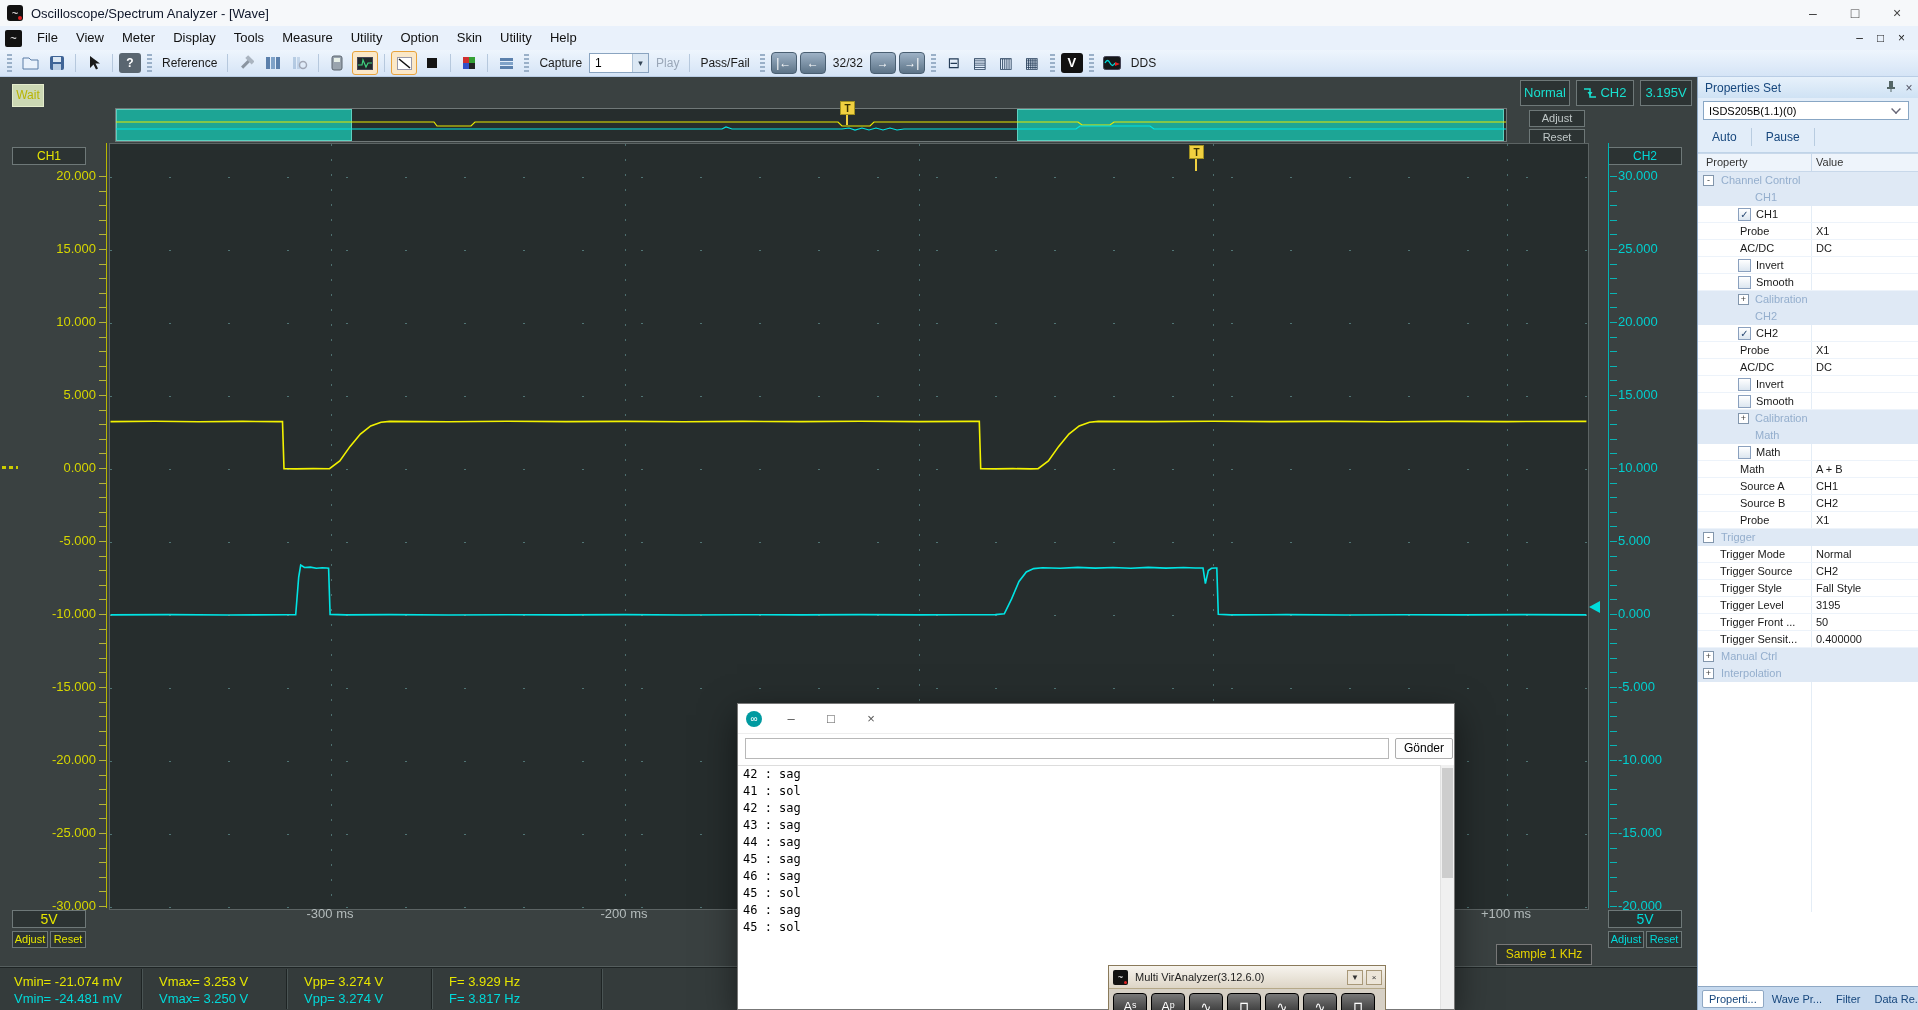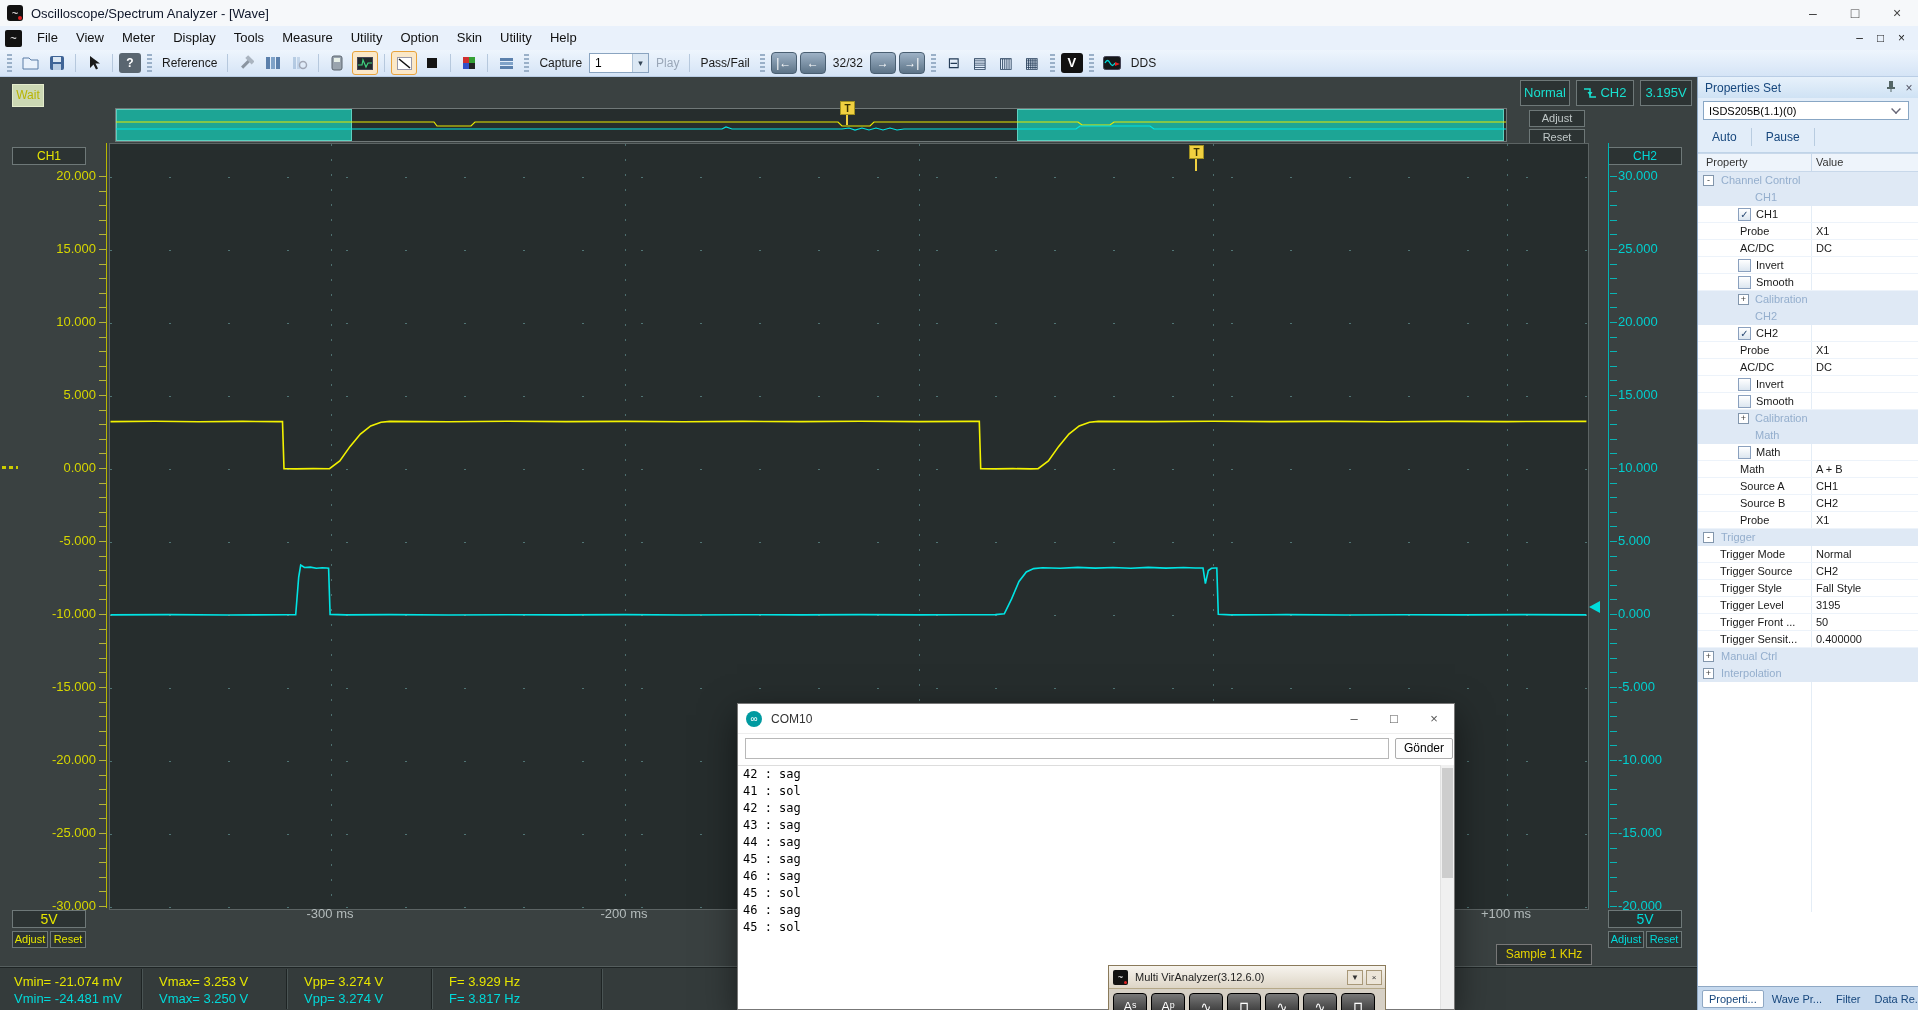--- a/index.html
+++ b/index.html
@@ -540,21 +540,20 @@
         <span class="ptab active">Properti...</span>
         <span class="ptab">Wave Pr...</span>
         <span class="ptab">Filter</span>
         <span class="ptab">Data Re...</span>
       </div>
   </div>
 
   <div id="serialwin">
     <div id="ser-title">
       <span id="ser-icon">∞</span>
-      <span class="t">COM10</span>
       <span class="serbtn">–</span>
       <span class="serbtn">□</span>
       <span class="serbtn">×</span>
     </div>
     <input id="ser-input" value="" style="">
     <div id="ser-send">Gönder</div>
     <div id="ser-out">
         <div class="sline">42 : sag</div>
         <div class="sline">41 : sol</div>
         <div class="sline">42 : sag</div>

